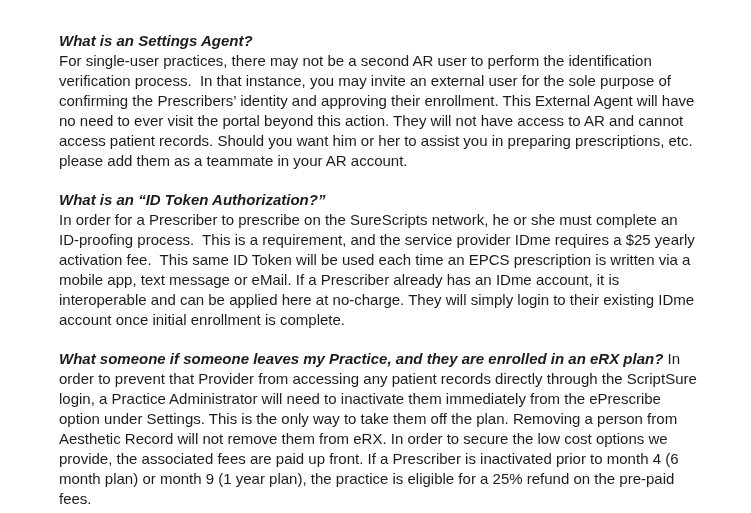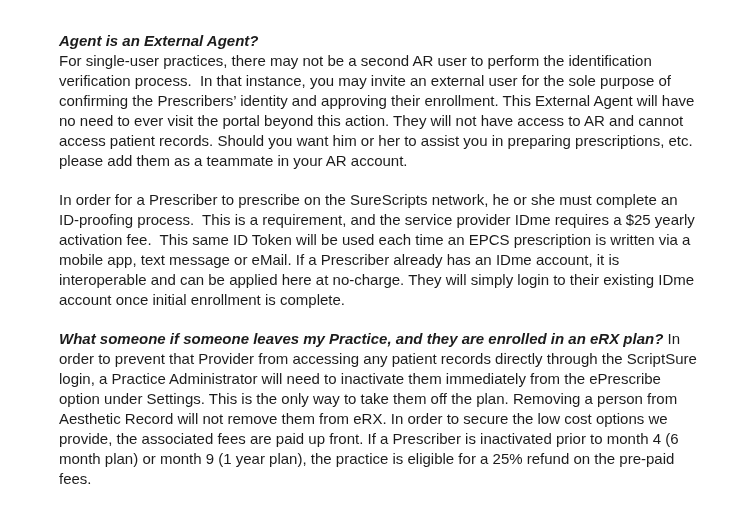--- a/index.html
+++ b/index.html
@@ -40,25 +40,26 @@
     white-space: pre-wrap;
     margin-top: 36px;
   }
 </style>
 </head>
 <body>
 
 <div class="doc">
 
   <p class="para">
-    <span class="heading block">Agent is an External Agent?</span>
+    <span class="heading block">What is an Settings Agent?</span>
     <span class="body-text">For single-user practices, there may not be a second AR user to perform the identification verification process.  In that instance, you may invite an external user for the sole purpose of confirming the Prescribers’ identity and approving their enrollment. This External Agent will have no need to ever visit the portal beyond this action. They will not have access to AR and cannot access patient records. Should you want him or her to assist you in preparing prescriptions, etc. please add them as a teammate in your AR account.</span>
   </p>
 
   <p class="para">
+    <span class="heading block">What is an “ID Token Authorization?”</span>
     <span class="body-text">In order for a Prescriber to prescribe on the SureScripts network, he or she must complete an ID-proofing process.  This is a requirement, and the service provider IDme requires a $25 yearly activation fee.  This same ID Token will be used each time an EPCS prescription is written via a mobile app, text message or eMail. If a Prescriber already has an IDme account, it is interoperable and can be applied here at no-charge. They will simply login to their existing IDme account once initial enrollment is complete.</span>
   </p>
 
   <p class="para">
     <span class="heading">What someone if someone leaves my Practice, and they are enrolled in an eRX plan?</span>
     <span class="body-text">In order to prevent that Provider from accessing any patient records directly through the ScriptSure login, a Practice Administrator will need to inactivate them immediately from the ePrescribe option under Settings. This is the only way to take them off the plan. Removing a person from Aesthetic Record will not remove them from eRX. In order to secure the low cost options we provide, the associated fees are paid up front. If a Prescriber is inactivated prior to month 4 (6 month plan) or month 9 (1 year plan), the practice is eligible for a 25% refund on the pre-paid fees.</span>
   </p>
 
 </div>
 

